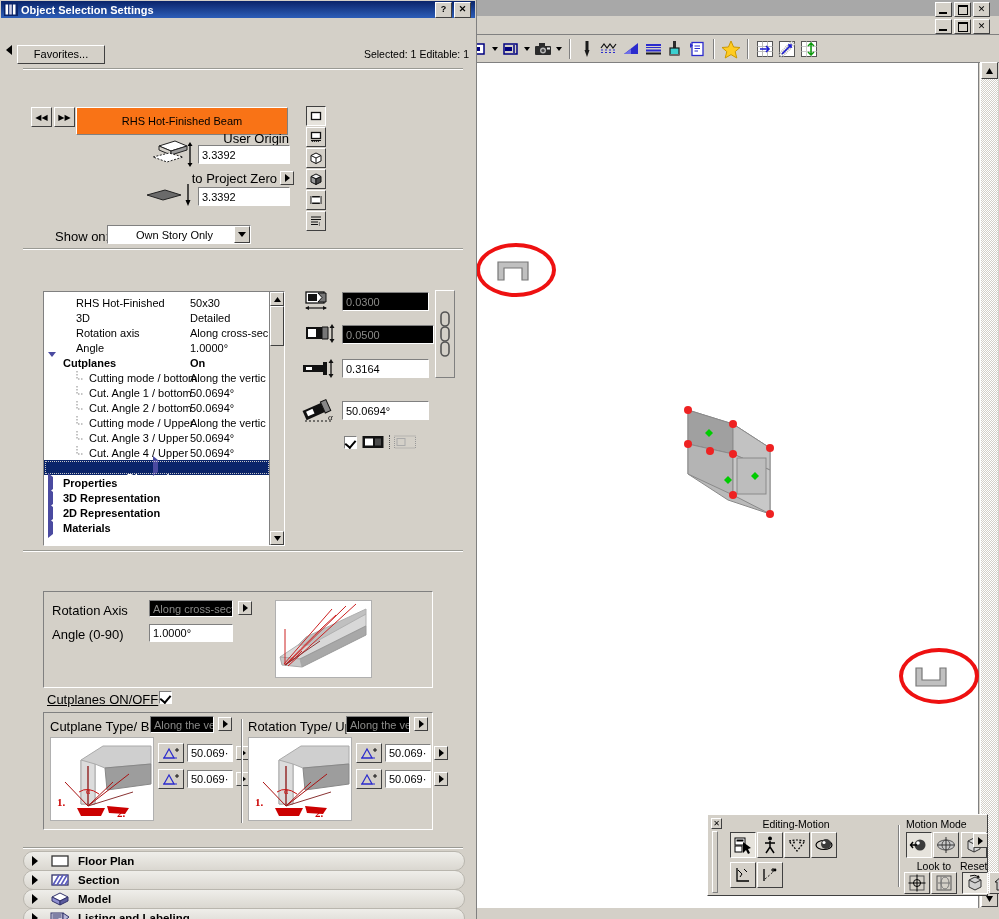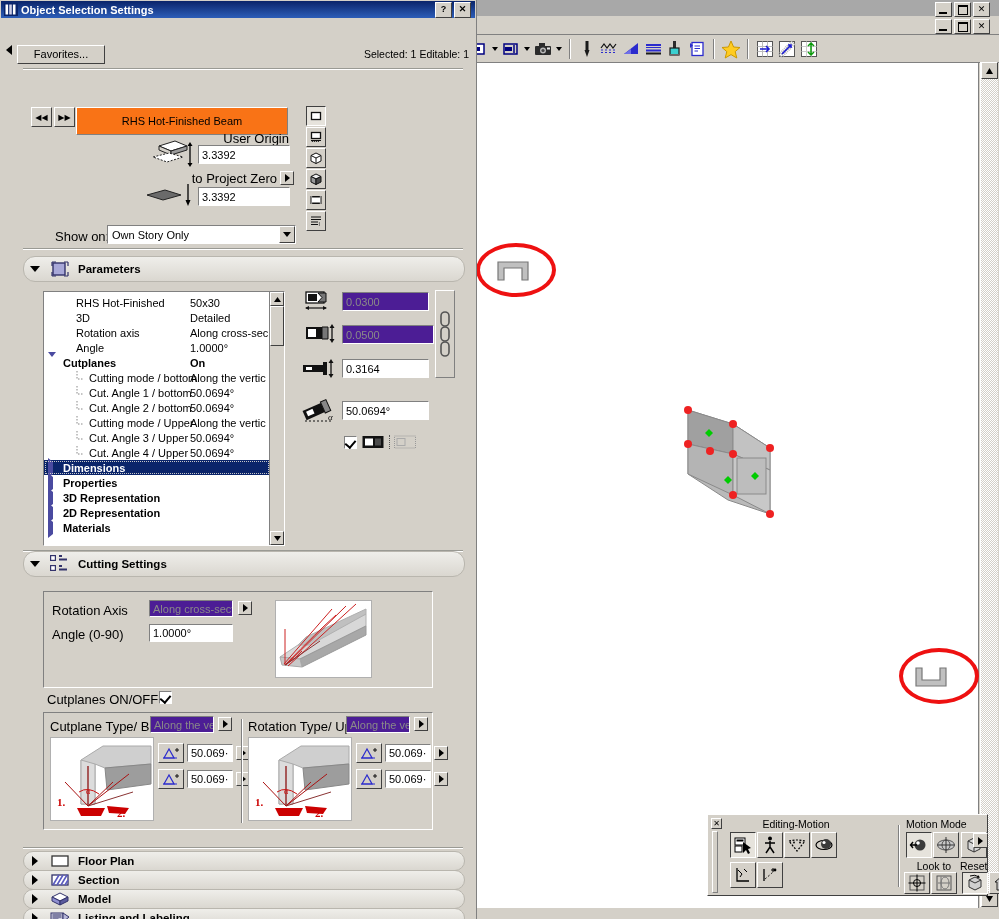--- a/index.html
+++ b/index.html
@@ -74,21 +74,21 @@
   .sec .tri{width:22px;display:flex;align-items:center;justify-content:center;}
   .sec .tri.open::after{content:"";border-left:5px solid transparent;border-right:5px solid transparent;border-top:6px solid #000;}
   .sec .tri.closed::after{content:"";border-top:5px solid transparent;border-bottom:5px solid transparent;border-left:6px solid #000;}
   .sec .sico{width:28px;height:22px;display:flex;align-items:center;justify-content:center;}
   .sec .slab{font-weight:bold;font-size:11.5px;margin-left:4px;}
 
   .lbl{font-size:13px;}
   .field{background:#fff;border:1px solid;border-color:#808080 #ffffff #ffffff #808080;
      font-size:11px;padding:1px 3px;box-sizing:border-box;display:flex;align-items:center;
      font-family:"Liberation Sans",sans-serif;}
-  .field.dis{background:#4c1d95;color:#8a8a88;}
+  .field.dis{background:#000000;color:#8a8a88;}
   .combo{background:#fff;border:1px solid;border-color:#808080 #ffffff #ffffff #808080;
      display:flex;align-items:center;box-sizing:border-box;font-size:11px;}
   .combo .txt{flex:1;padding-left:4px;overflow:hidden;white-space:nowrap;}
   .combo .arw{width:16px;height:100%;background:#d4d0c8;border:1px solid;
      border-color:#ffffff #404040 #404040 #ffffff;display:flex;align-items:center;justify-content:center;box-sizing:border-box;}
   .combo .arw::after{content:"";border-left:4px solid transparent;border-right:4px solid transparent;border-top:5px solid #000;}
   .smallarw{width:14px;height:14px;background:#d4d0c8;border:1px solid;
      border-color:#ffffff #404040 #404040 #ffffff;display:flex;align-items:center;justify-content:center;box-sizing:border-box;}
   .smallarw::after{content:"";border-top:4px solid transparent;border-bottom:4px solid transparent;border-left:5px solid #000;}
   .chk{width:13px;height:13px;background:#fff;border:1px solid;
@@ -98,21 +98,21 @@
 
   
   .icobtn{width:20px;height:20px;background:#d4d0c8;border:1px solid;
      border-color:#ffffff #404040 #404040 #ffffff;display:flex;align-items:center;justify-content:center;box-sizing:border-box;}
   .icobtn.sel{border-color:#404040 #ffffff #ffffff #404040;background:#e6e3dc;}
 
   
   .treebox{position:absolute;left:42px;top:273px;width:240px;height:253px;background:#fff;
      border:1px solid;border-color:#808080 #ffffff #ffffff #808080;overflow:hidden;}
   .trow{height:15px;display:flex;align-items:center;font-size:11px;white-space:nowrap;}
-  .trow.sel{background:#0a246a;color:#fff;outline:1px dotted #c8c8c8;outline-offset:-2px;}
+  .trow.sel{background:#0a246a;color:#fff;outline:1px dotted #c8c8c8;outline-offset:-2px;flex-direction:column;}
   .tri-s{width:11px;display:inline-flex;align-items:center;justify-content:center;}
   .tri-s.open::after{content:"";border-left:4px solid transparent;border-right:4px solid transparent;border-top:5px solid #4a4aa0;}
   .tri-s.closed::after{content:"";border-top:4px solid transparent;border-bottom:4px solid transparent;border-left:5px solid #4a4aa0;}
   .bold{font-weight:bold;}
   .treescroll{position:absolute;right:0;top:0;width:14px;height:100%;background:#d4d0c8;
      border-left:1px solid #808080;}
   .tsbtn{width:14px;height:14px;background:#d4d0c8;border:1px solid;
      border-color:#ffffff #404040 #404040 #ffffff;display:flex;align-items:center;justify-content:center;box-sizing:border-box;}
   .tsthumb{position:absolute;left:0;top:14px;width:14px;height:40px;background:#d4d0c8;
      border:1px solid;border-color:#ffffff #404040 #404040 #ffffff;box-sizing:border-box;}
@@ -508,21 +508,21 @@
       </div>
       <div style="position:absolute;left:140px;top:163px;">
         <svg width="54" height="28" viewBox="0 0 54 28">
           <polygon points="6,14 24,9 40,14 22,19" fill="#6a6a6a" stroke="#222"></polygon>
           <line x1="47" y1="3" x2="47" y2="22" stroke="#000" stroke-width="1.3"></line>
           <polygon points="47,25 49.5,19 44.5,19" fill="#000"></polygon>
         </svg>
       </div>
 
       <div class="lbl" style="position:absolute;left:54px;top:211px;">Show on:</div>
-      <div class="combo" style="position:absolute;left:106px;top:207px;width:189px;height:19px;">
+      <div class="combo" style="position:absolute;left:106px;top:207px;width:144px;height:19px;padding-left:24px;">
         <span class="txt">Own Story Only</span>
         <span class="arw"></span>
       </div>
 
       <div style="position:absolute;left:305px;top:88px;display:flex;flex-direction:column;gap:1px;">
         <div class="icobtn sel">
           <svg width="14" height="14" viewBox="0 0 14 14">
               <rect x="2.5" y="3.5" width="9" height="7" fill="#fff" stroke="#111" stroke-width="1.3"></rect>
             </svg>
         </div>
@@ -559,30 +559,20 @@
           <svg width="14" height="14" viewBox="0 0 14 14">
               <path d="M2 3h10M2 5.5h10M2 8h7M2 10.5h7" stroke="#111" stroke-width="1.2"></path>
               <text x="9.5" y="12" font-size="5" fill="#111" font-family="Liberation Sans">I</text>
             </svg>
         </div>
       </div>
 
 
       <div class="hrule" style="top:230px;"></div>
 
-      <div class="sec" style="top:238px;">
-        <span class="tri open"></span>
-        <span class="sico">
-          <svg width="22" height="20" viewBox="0 0 22 20">
-            <rect x="4" y="4" width="12" height="12" fill="#a8a8d8" stroke="#33336b" stroke-width="1.4"></rect>
-            <path d="M3 3 h4 M3 3 v4 M19 3 h-4 M19 3 v4 M3 17 h4 M3 17 v-4 M19 17 h-4 M19 17 v-4" stroke="#33336b" stroke-width="1.2" fill="none"></path>
-          </svg>
-        </span>
-        <span class="slab">Parameters</span>
-      </div>
 
       <div class="treebox">
         <div id="treerows" style="position:relative;padding-top:3px;width:226px;">
             <div class="trow" style="position: relative;">
               <span style="display: inline-block; width: 13px; margin-left: 17px;"></span>
               <span style="margin-left: 2px;">RHS Hot-Finished</span>
               <span style="position: absolute; left: 146px; white-space: nowrap;">50x30</span>
             </div>
             <div class="trow" style="position: relative;">
               <span style="display: inline-block; width: 13px; margin-left: 17px;"></span>
@@ -772,36 +762,20 @@
         <span style="border-left:1px dotted #555;padding-left:4px;">
           <svg width="22" height="14" viewBox="0 0 22 14">
               <rect x="0.5" y="1" width="21" height="12" fill="none" stroke="#999" stroke-dasharray="1 1"></rect>
               <rect x="3" y="3.5" width="8" height="7" fill="none" stroke="#aaa"></rect>
             </svg>
         </span>
       </div>
 
       <div class="hrule" style="top:532px;"></div>
 
-      <div class="sec" style="top:533px;">
-        <span class="tri open"></span>
-        <span class="sico">
-          <svg width="24" height="22" viewBox="0 0 24 22">
-            <rect x="2" y="2" width="6" height="6" fill="#33336b"></rect>
-              <rect x="3.2" y="3.2" width="3.6" height="3.6" fill="#fff"></rect>
-            <rect x="11" y="2" width="3" height="2" fill="#33336b"></rect>
-              <rect x="11" y="5.5" width="8" height="2" fill="#33336b"></rect>
-            <rect x="2" y="12" width="6" height="6" fill="#33336b"></rect>
-              <rect x="3.2" y="13.2" width="3.6" height="3.6" fill="#fff"></rect>
-            <rect x="11" y="12" width="3" height="2" fill="#33336b"></rect>
-              <rect x="11" y="15.5" width="8" height="2" fill="#33336b"></rect>
-          </svg>
-        </span>
-        <span class="slab">Cutting Settings</span>
-      </div>
 
       <div class="group" style="left:42px;top:573px;width:388px;height:95px;background:#d4d0c8;">
         <div class="lbl" style="position:absolute;left:8px;top:11px;">Rotation Axis</div>
         <div class="field dis" style="position:absolute;left:105px;top:8px;width:84px;height:17px;overflow:hidden;white-space:nowrap;">
           <span>Along cross-sectio</span>
         </div>
         <div class="smallarw" style="position:absolute;left:194px;top:9px;"></div>
 
         <div class="lbl" style="position:absolute;left:8px;top:35px;">Angle (0-90)</div>
         <div class="field" style="position:absolute;left:105px;top:32px;width:84px;height:18px;">
@@ -817,21 +791,21 @@
             <polygon points="4,56 24,58 26,66 6,64" fill="#c8c8c8" stroke="#aaa"></polygon>
             <path d="M8 63 L56 8 M10 64 L70 5 M12 65 L80 3" stroke="#cc2222" stroke-width="1" fill="none"></path>
             <path d="M9 64 Q42 30 60 14" stroke="#cc2222" fill="none"></path>
             <path d="M9 64 L9 28" stroke="#cc2222"></path>
             <path d="M26 50 Q20 58 9 64" stroke="#cc2222" fill="none"></path>
             <path d="M9 64 L44 40" stroke="#8a3333"></path>
           </svg>
         </div>
       </div>
 
-      <div class="lbl" style="position:absolute;left:46px;top:674px;">Cutplanes ON/OFF</div>
+      <div class="lbl" style="position:absolute;left:46px;top:674px;text-decoration:underline;">Cutplanes ON/OFF</div>
       <span class="chk on" style="position:absolute;left:158px;top:673px;"></span>
 
       <div class="group" style="left:42px;top:694px;width:388px;height:116px;background:#d4d0c8;">
 
         <div class="lbl" style="position:absolute;left:6px;top:6px;">Cutplane Type/ Bottom</div>
         <div class="field dis" style="position:absolute;left:106px;top:3px;width:64px;height:17px;overflow:hidden;white-space:nowrap;">
           <span>Along the vert</span>
         </div>
         <div class="smallarw" style="position:absolute;left:174px;top:4px;"></div>
 

